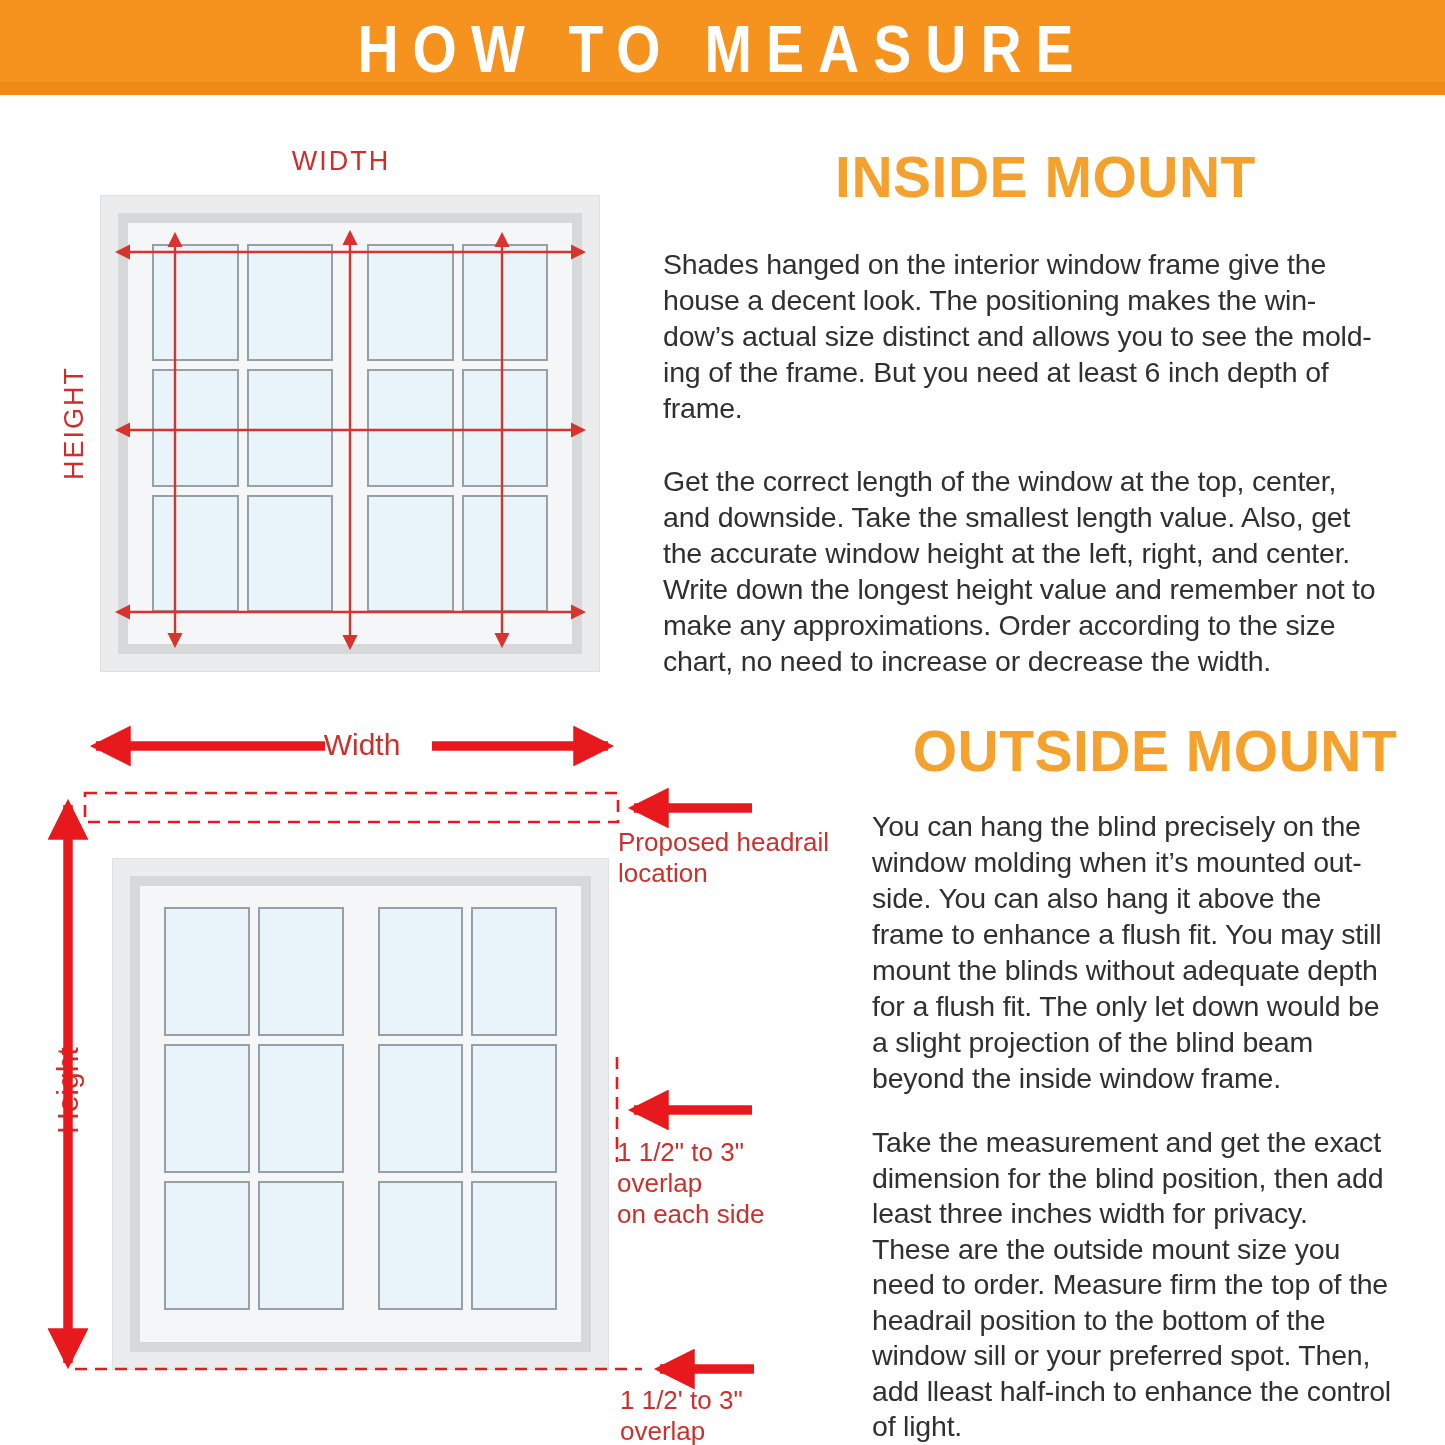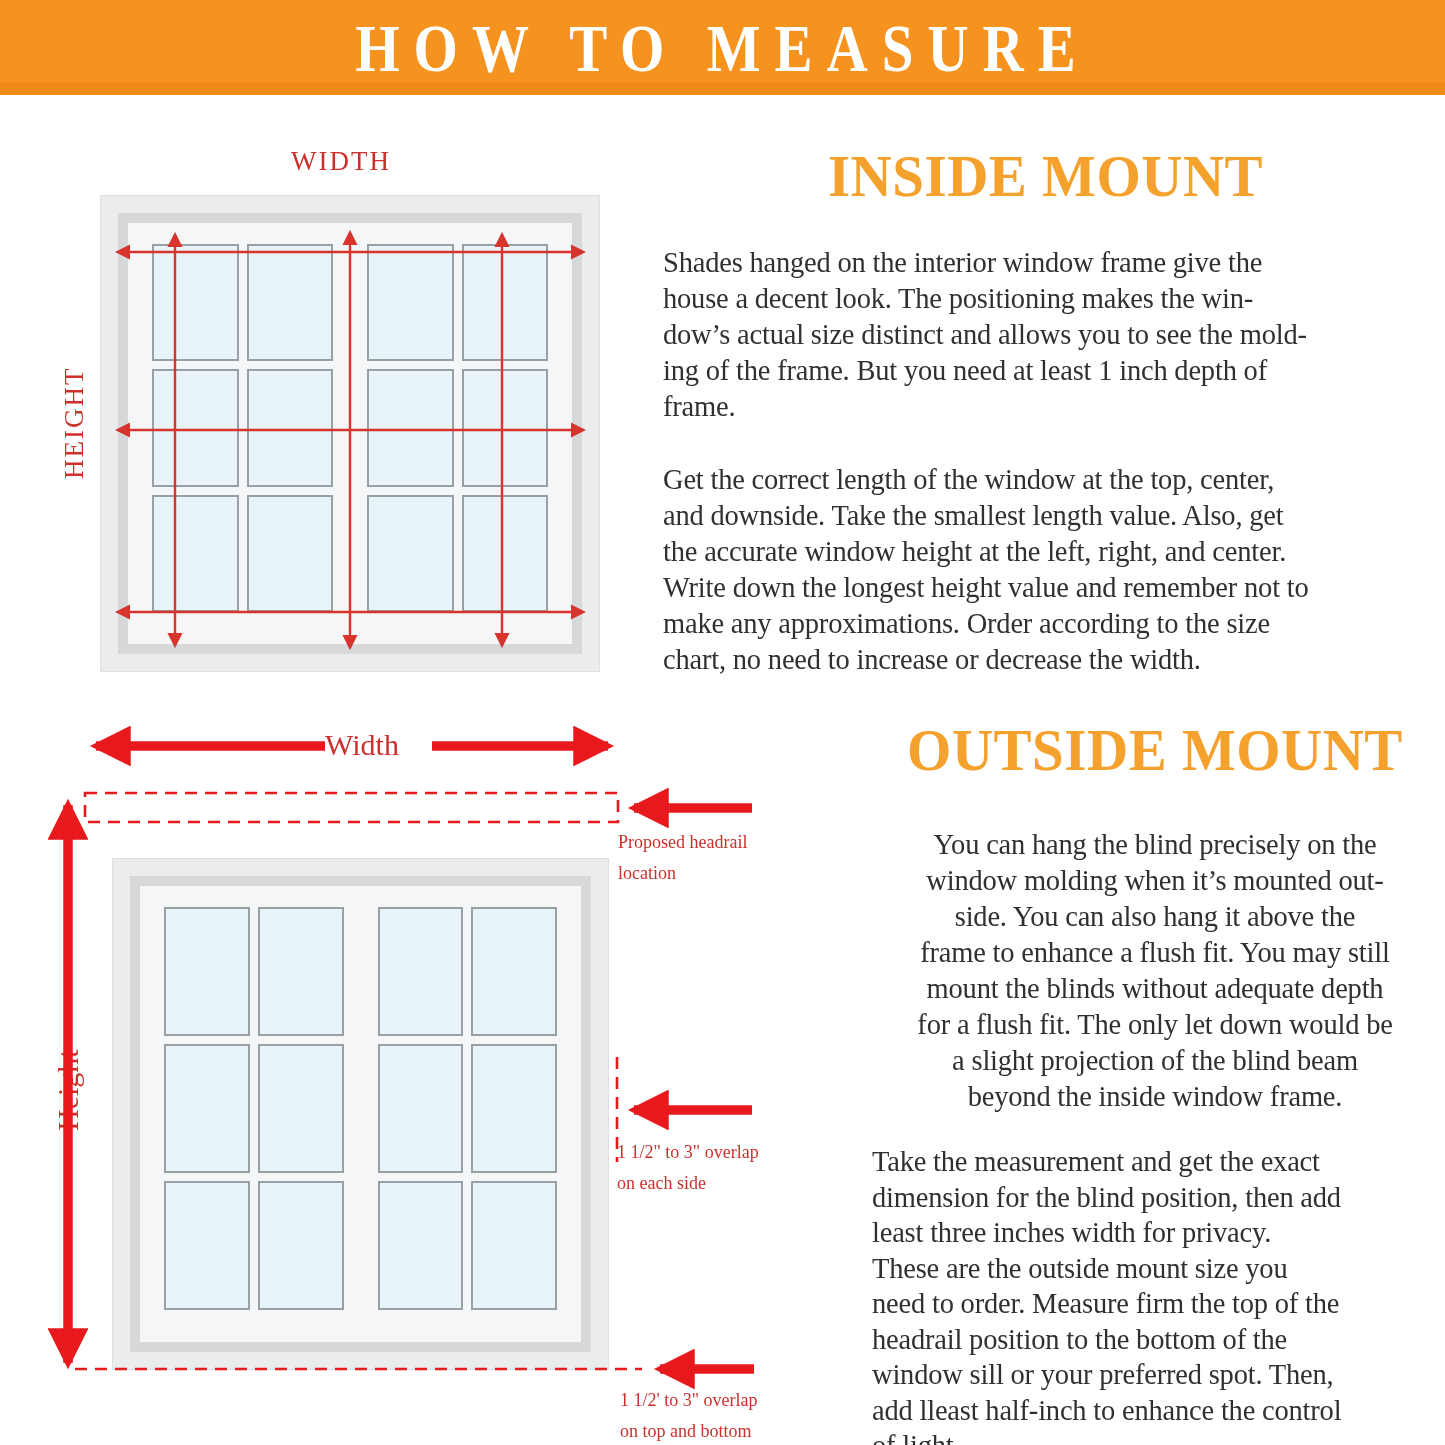--- a/index.html
+++ b/index.html
@@ -11,21 +11,21 @@
     --text-dark:#303030;
     --pane-blue:#e8f3fa;
     --pane-border:#97a0a4;
     --frame-light:#ebeced;
     --frame-dark:#d6d8da;
     --frame-white:#f5f6f7;
   }
   html,body{margin:0;padding:0;background:#ffffff;}
   #page{
     position:relative;width:1445px;height:1445px;overflow:hidden;background:#ffffff;
-    font-family:Liberation Serif, serif;color:var(--text-dark);
+    font-family:Liberation Sans, sans-serif;color:var(--text-dark);
   }
   
   .banner{
     position:absolute;left:0;top:0;width:1445px;height:95px;
     background:linear-gradient(var(--banner-orange) 0 86%, #ee8a15 86% 100%);
     display:flex;align-items:center;justify-content:center;
   }
   .banner h1{
     margin:0;color:#ffffff;font-size:57px;font-weight:700;letter-spacing:14px;
     transform:scaleY(1.18);white-space:nowrap;
@@ -34,21 +34,21 @@
   .section{position:absolute;}
   .mount-heading{
     margin:0;text-align:center;color:var(--heading-orange);
     font-size:57px;font-weight:700;letter-spacing:0.5px;transform:scaleY(1.02);
   }
   .para{
     margin:0;font-size:28.5px;line-height:36px;color:var(--text-dark);
     white-space:pre-line;letter-spacing:-0.2px;
   }
   .red-label{
-    position:absolute;color:var(--label-red);font-size:18px;line-height:31px;
+    position:absolute;color:var(--label-red);font-size:26px;line-height:31px;
     white-space:pre-line;
   }
   .rot-label{
     position:absolute;color:var(--label-red);
     writing-mode:vertical-rl;transform:rotate(180deg);
     display:flex;align-items:center;justify-content:center;
   }
   
   .window{position:absolute;background:var(--frame-light);border:1px solid #dfe0e2;box-sizing:border-box;padding:17px;}
   .win-dark{background:var(--frame-dark);height:100%;box-sizing:border-box;padding:10px;}
@@ -117,21 +117,21 @@
       <line class="thin-line" x1="58" y1="290" x2="523" y2="290" marker-start="url(#ahThin)" marker-end="url(#ahThin)"></line>
       <line class="thin-line" x1="58" y1="472" x2="523" y2="472" marker-start="url(#ahThin)" marker-end="url(#ahThin)"></line>
     </svg>
   </div>
 
   <div class="section" style="left:663px;top:144px;width:765px;">
     <h2 class="mount-heading">INSIDE MOUNT</h2>
     <p class="para" style="margin-top:36px;">Shades hanged on the interior window frame give the
 house a decent look. The positioning makes the win-
 dow’s actual size distinct and allows you to see the mold-
-ing of the frame. But you need at least 1 inch depth of
+ing of the frame. But you need at least 6 inch depth of
 frame.</p>
     <p class="para" style="margin-top:37px;">Get the correct length of the window at the top, center,
 and downside. Take the smallest length value. Also, get
 the accurate window height at the left, right, and center.
 Write down the longest height value and remember not to
 make any approximations. Order according to the size
 chart, no need to increase or decrease the width.</p>
   </div>
 
   <div class="section" style="left:40px;top:713px;width:790px;height:732px;">
@@ -190,21 +190,21 @@
     <div class="red-label" style="left:578px;top:114px;">Proposed headrail
 location</div>
     <div class="red-label" style="left:577px;top:424px;">1 1/2" to 3" overlap
 on each side</div>
     <div class="red-label" style="left:580px;top:672px;">1 1/2' to 3" overlap
 on top and bottom</div>
   </div>
 
   <div class="section" style="left:872px;top:718px;width:566px;">
     <h2 class="mount-heading">OUTSIDE MOUNT</h2>
-    <p class="para" style="margin-top:44px;text-align:center;">You can hang the blind precisely on the
+    <p class="para" style="margin-top:24px;">You can hang the blind precisely on the
 window molding when it’s mounted out-
 side. You can also hang it above the
 frame to enhance a flush fit. You may still
 mount the blinds without adequate depth
 for a flush fit. The only let down would be
 a slight projection of the blind beam
 beyond the inside window frame.</p>
     <p class="para" style="margin-top:29px;line-height:35.5px;">Take the measurement and get the exact
 dimension for the blind position, then add
 least three inches width for privacy.

